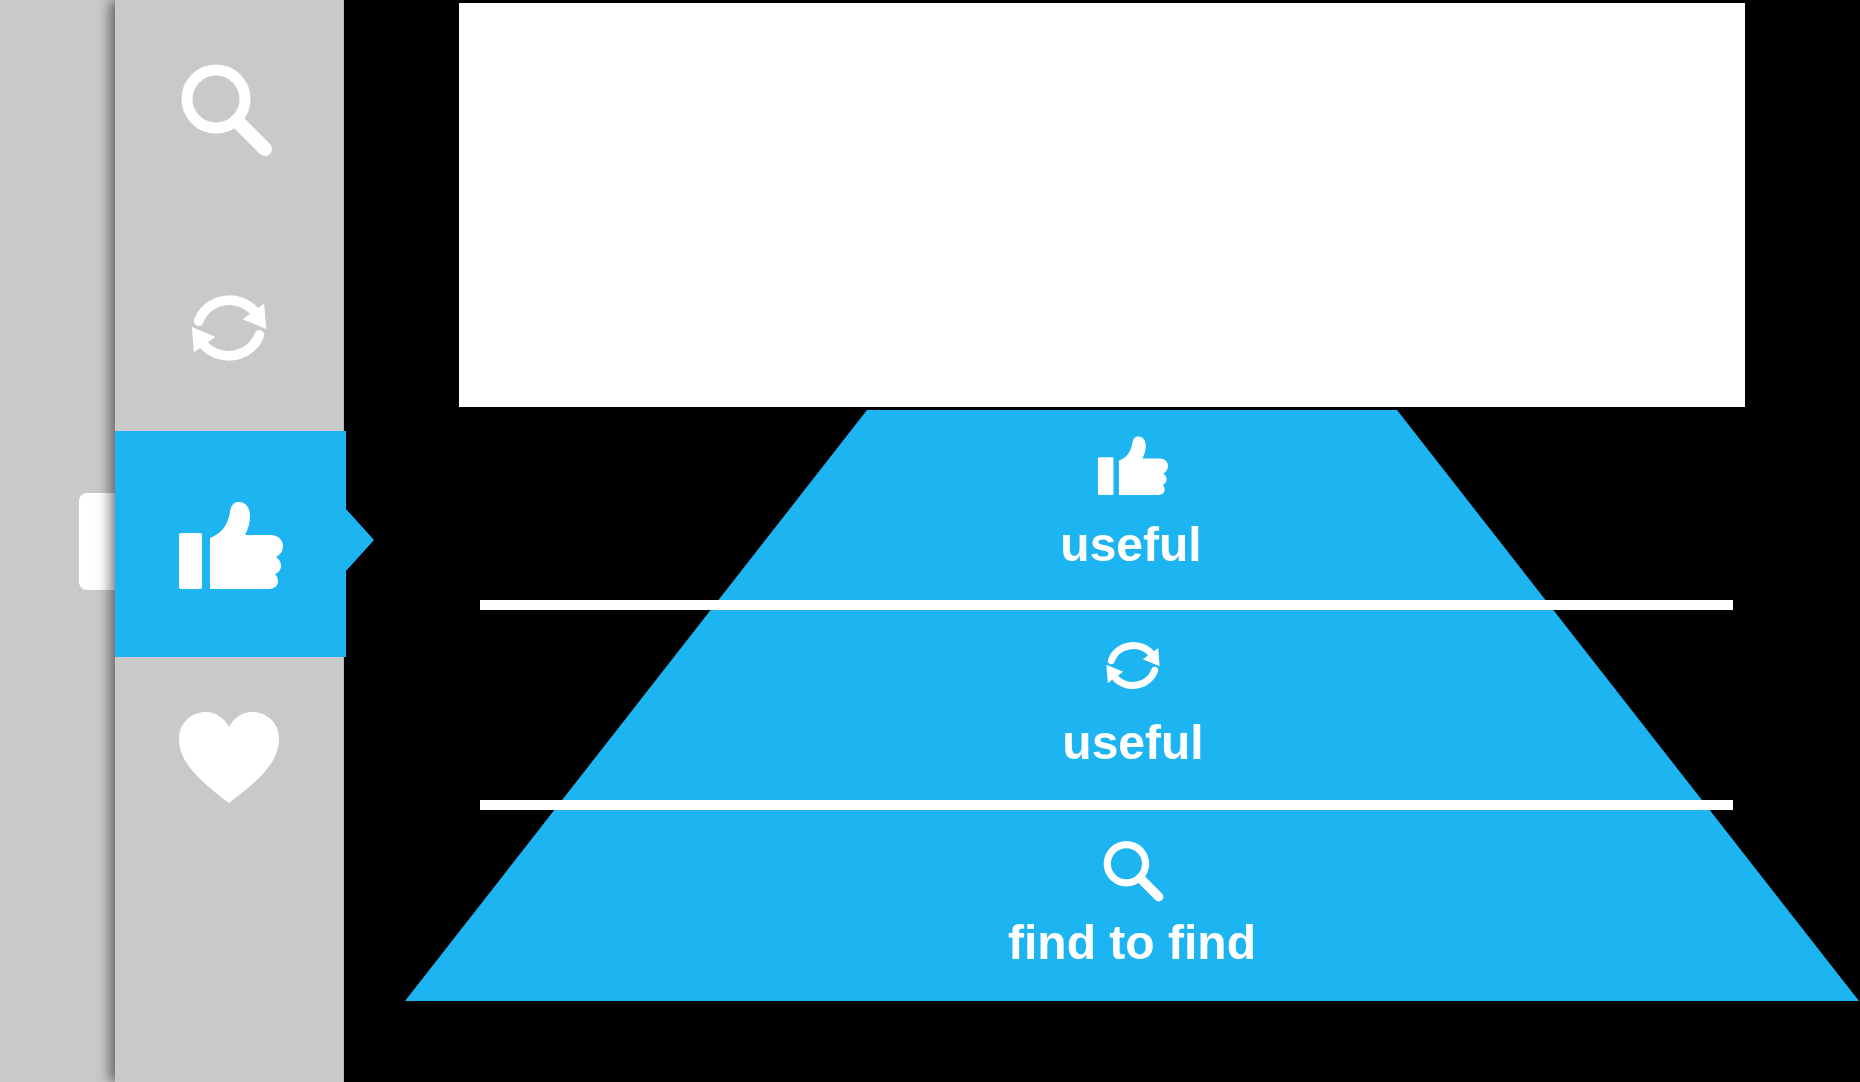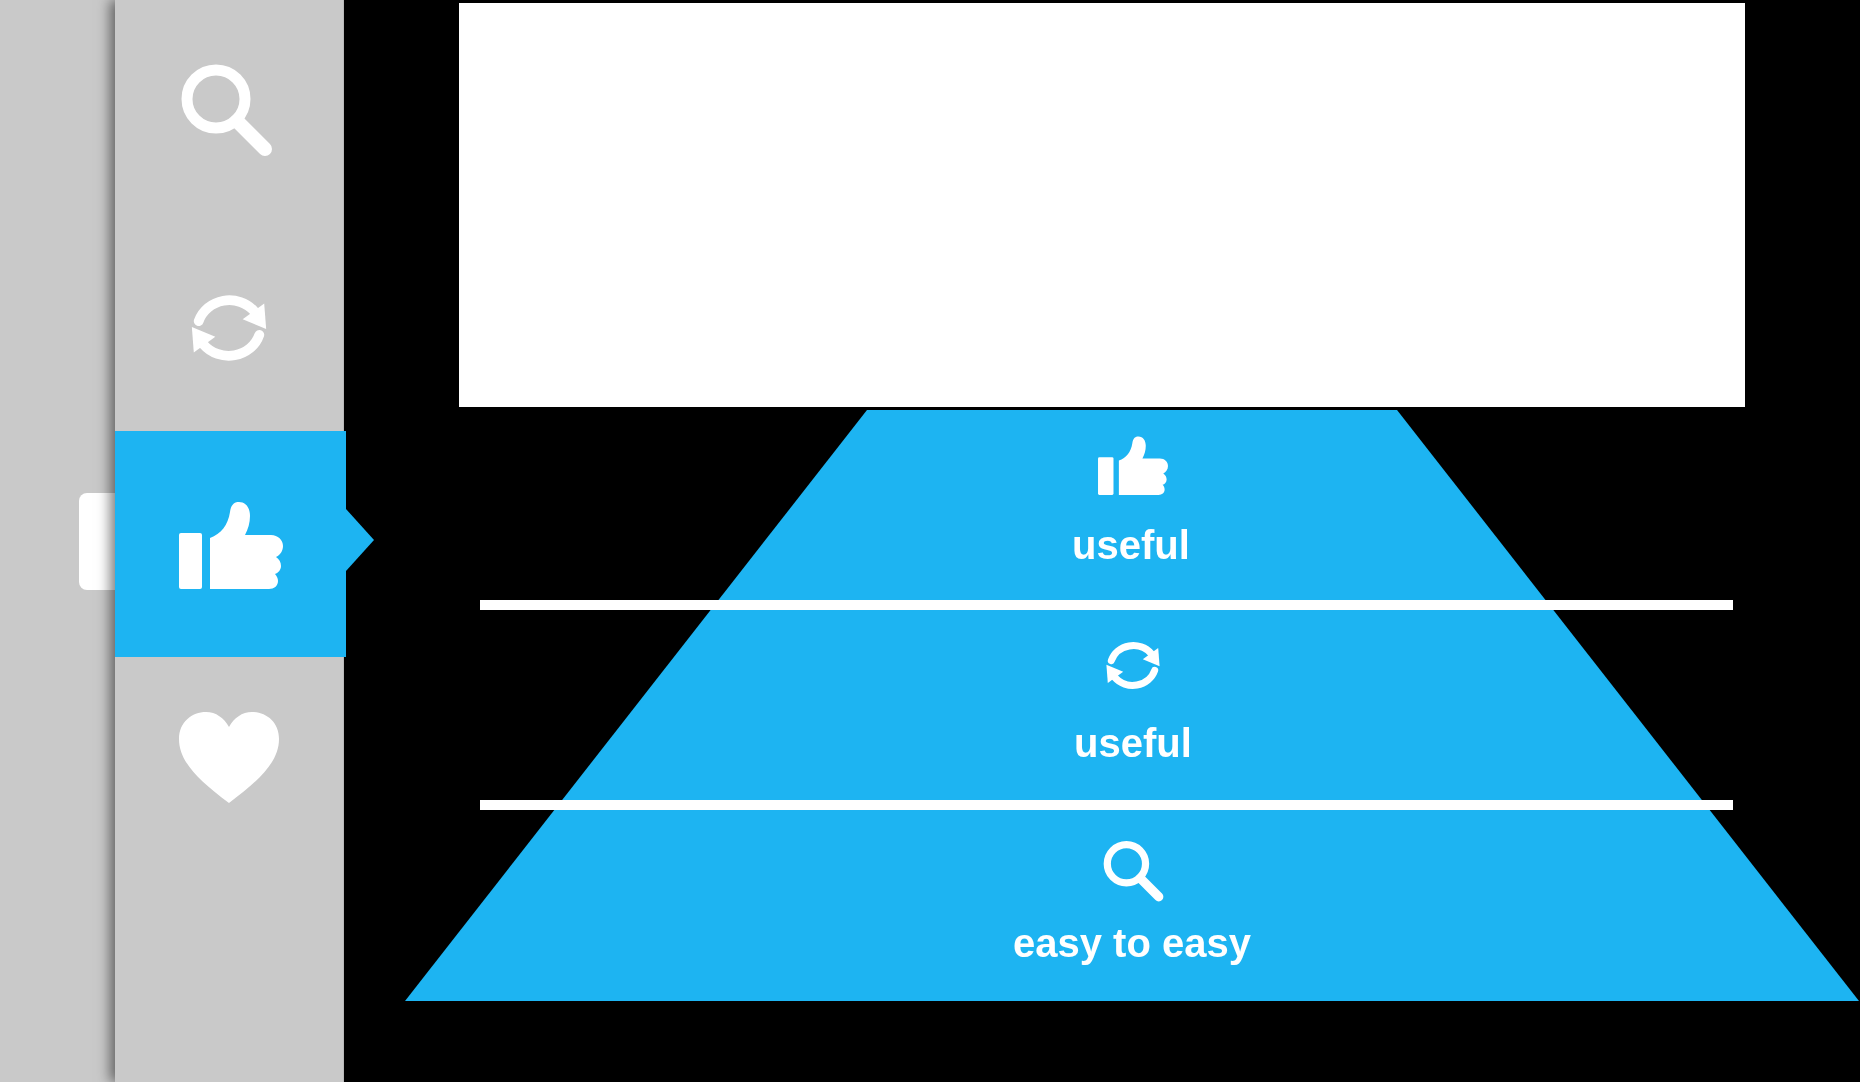--- a/index.html
+++ b/index.html
@@ -38,21 +38,21 @@
   
   .content-panel{
     position:absolute;left:459px;top:3px;width:1286px;height:404px;
     background:#fff;z-index:2;
   }
   
   .pyramid-svg{position:absolute;left:0;top:0;z-index:2;}
   .lvl-icon{position:absolute;z-index:4;}
   .lvl-label{
     position:absolute;z-index:4;width:600px;text-align:center;
-    color:#fff;font-weight:bold;font-size:40px;line-height:62px;
+    color:#fff;font-weight:bold;font-size:48px;line-height:62px;
     letter-spacing:0px;
   }
   .lbl-1{left:831px;top:514px;}
   .lbl-2{left:833px;top:712px;}
   .lbl-3{left:832px;top:912px;}
   .ico-1{left:1096px;top:435px;}
   .ico-2{left:1098px;top:634px;}
   .ico-3{left:1102px;top:840px;}
 </style>
 </head>
@@ -139,13 +139,13 @@
   </svg>
 </span>
 <div class="lvl-label lbl-2">useful</div>
 
 <span class="lvl-icon ico-3">
   <svg width="66" height="66" viewBox="0 0 100 100">
     <circle cx="37" cy="36" r="29" fill="none" stroke="#fff" stroke-width="11"></circle>
     <line x1="58" y1="58" x2="86" y2="86" stroke="#fff" stroke-width="14" stroke-linecap="round"></line>
   </svg>
 </span>
-<div class="lvl-label lbl-3">easy to easy</div>
+<div class="lvl-label lbl-3">find to find</div>
 
 </body></html>

